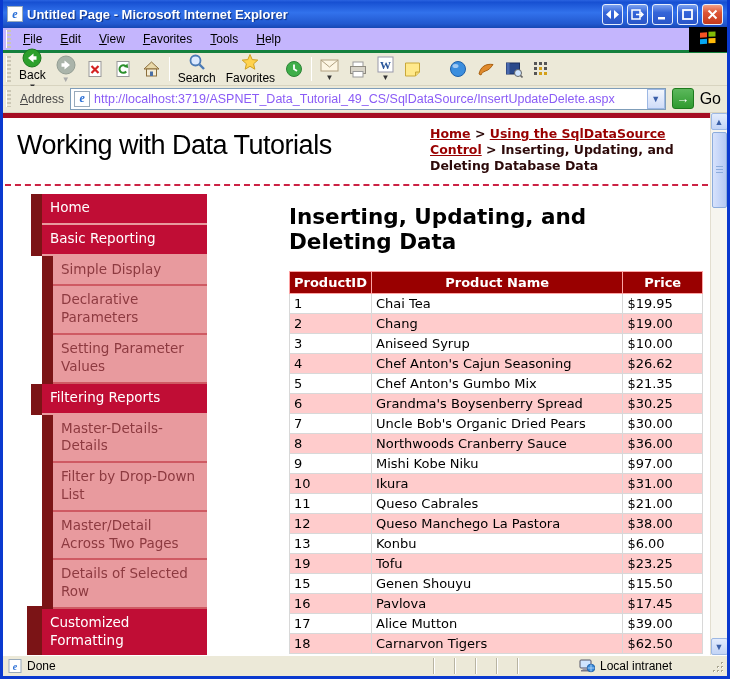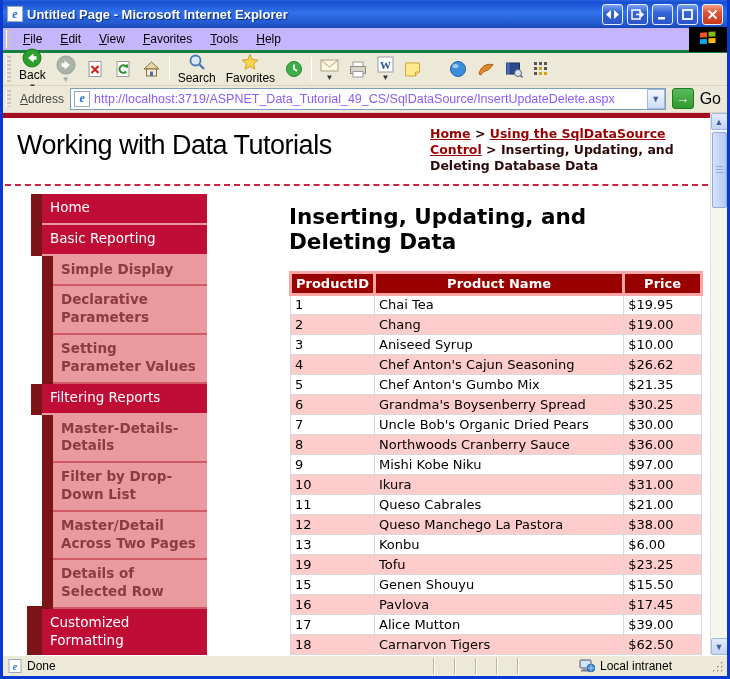--- a/index.html
+++ b/index.html
@@ -91,37 +91,37 @@
     font-size:12.5px; font-weight:bold; line-height:1.28; color:#2d0a0a; padding-top:2px; }
   .breadcrumb a { color:#990000; text-decoration:underline; }
   .bc-sep { color:#2d0a0a; }
   .dashline { border-bottom:2px dashed #cc2244; margin:2px 2px 0 2px; }
 
   .content-row { display:flex; padding:8px 0 0 8px; font-family:"DejaVu Sans",sans-serif; }
 
   
   .sidebar { width:186px; flex:0 0 186px; margin-left:10px; font-size:13.5px; line-height:1.32; }
   .sb-row { display:flex; margin-left:10px; position:relative; }
-  .sb-row.lvl1 { margin-left:21px;font-weight:bold; }
+  .sb-row.lvl1 { margin-left:21px; }
   .sb-notch { width:11px; flex:0 0 11px; background:#7b1416; }
   .sb-label { flex:1; padding:5px 8px 6px 8px; background:#c00d35; color:#fff;
     border-bottom:2px solid #e89a9e; }
   .sb-row.lvl1 .sb-label { background:#e89a9e; color:#8d3a40; border-bottom:2px solid #cf5a63; }
   .sb-row.active { margin-left:6px; z-index:1; }
   .sb-row.active .sb-notch { width:15px; flex:0 0 15px; margin:-3px 0 -7px 0; }
 
   
   .main { margin-left:46px; width:424px;padding-left:36px; }
   .main-heading { font-size:21.5px; font-weight:bold; color:#000; width:390px;
     line-height:1.18; margin:10px 0 16px 0; }
   table.products { border-collapse:collapse; font-size:13px; width:414px;
     border:1px solid #a9a9a9; }
   table.products th {
     background:#990000; color:#fff; font-weight:bold; height:22px;
-    border:3px solid #fca5a5; padding:1px 4px; text-align:center; }
+    border:1px solid #fca5a5; padding:1px 4px; text-align:center; }
   table.products th.col0 { width:82px; text-align:left; }
   table.products th.col1 { width:252px; }
   table.products th.col2 { width:80px; }
   table.products td { border:1px solid #d8d8d8; height:20px; padding:1px 4px; color:#000;
     background:#fff; white-space:nowrap; }
   table.products tr.alt td { background:#ffcccc; }
 
   
   .scrollbar { position:absolute; top:0; right:0; bottom:0; width:17px;
     background:#f6f5ef; border-left:1px solid #e2ded0;

